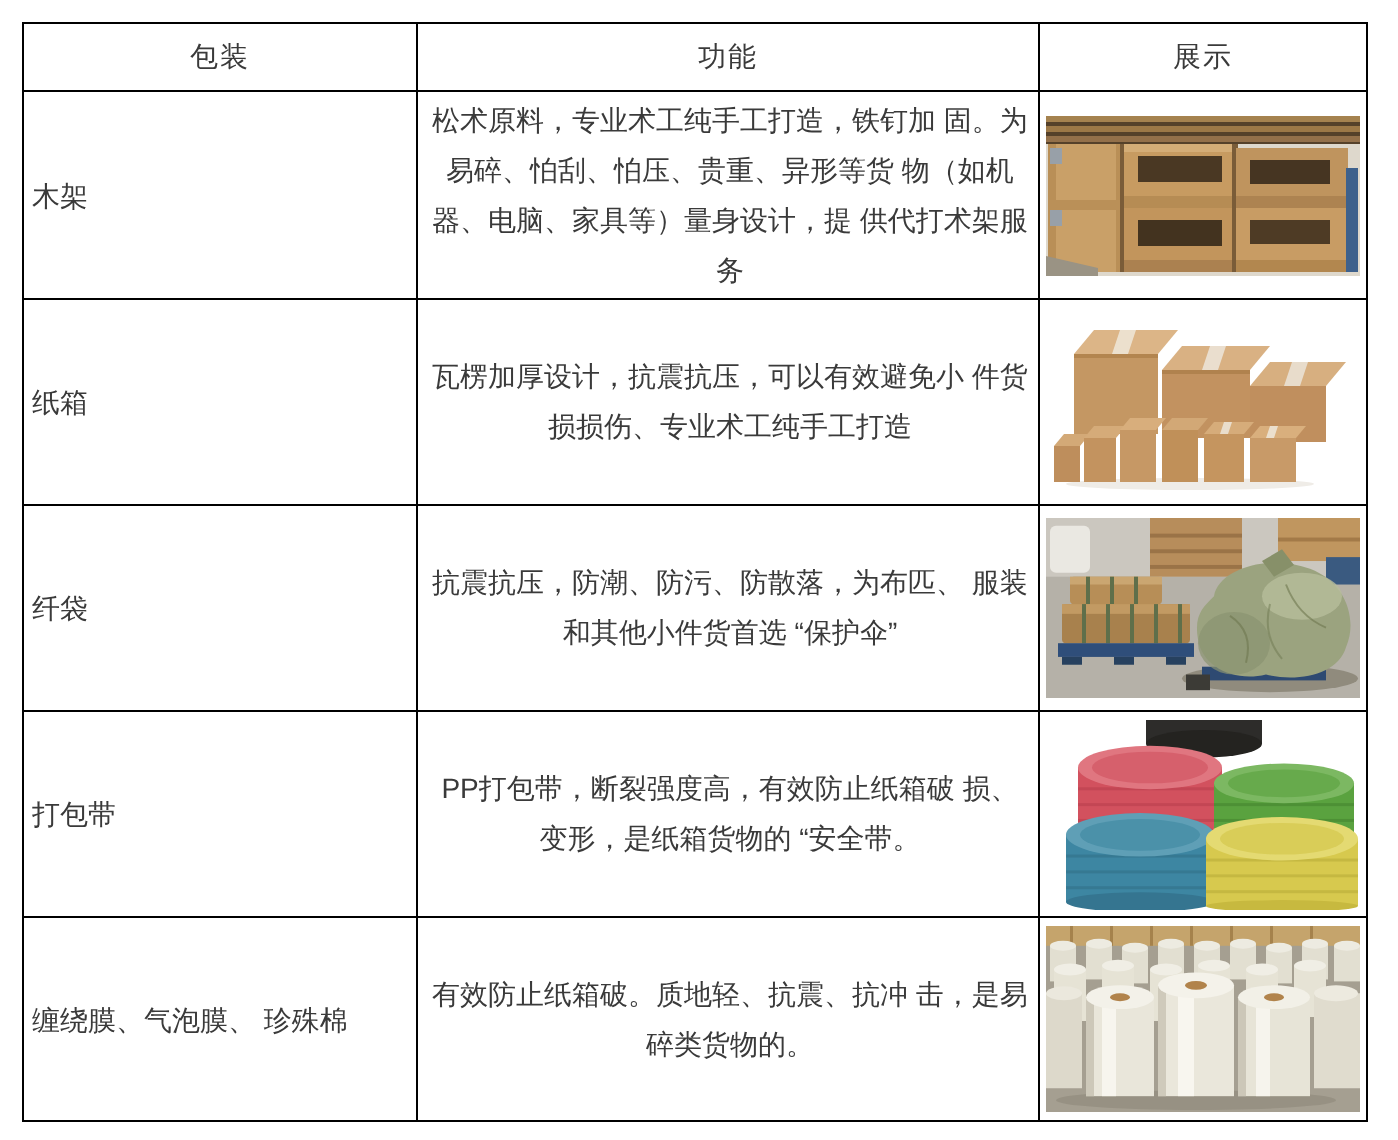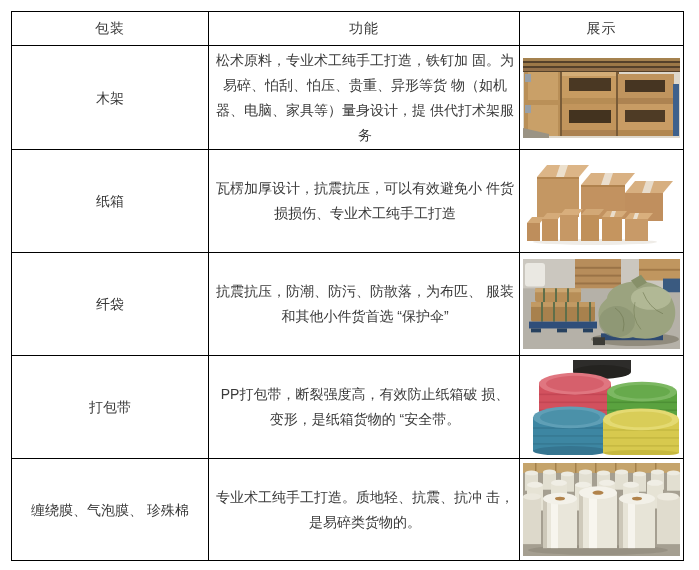--- a/index.html
+++ b/index.html
@@ -9,21 +9,21 @@
   }
   table.pack-table{
     position:absolute;left:11px;top:11px;width:672px;
     border-collapse:collapse;table-layout:fixed;
   }
   .pack-table th,.pack-table td{
     border:1px solid #000;font-size:14px;font-weight:normal;
     vertical-align:middle;overflow:hidden;
   }
   .pack-table th{height:31px;text-align:center;letter-spacing:1px}
-  td.c-pack{text-align:center;padding:0 4px;line-height:20px}
+  td.c-pack{padding:0 4px;line-height:20px}
   td.c-func{text-align:center;padding:0 4px 0 6px;line-height:25px}
   td.c-img{padding:0;text-align:center}
   tr.r1 td{height:103px}
   tr.r2 td{height:102px}
   tr.r3 td{height:102px}
   tr.r4 td{height:102px}
   tr.r5 td{height:101px}
   .photo{margin:0 auto;display:block}
   .ph1{width:157px;height:80px}
   .ph2{width:157px;height:92px}
@@ -211,21 +211,21 @@
             <ellipse cx="118" cy="94" rx="38" ry="3" fill="#c7b93f"></ellipse>
             <ellipse cx="118" cy="60" rx="38" ry="11" fill="#e4da72"></ellipse>
             <ellipse cx="118" cy="60" rx="31" ry="8" fill="#d9cd58"></ellipse>
           </svg>
         </div>
       </td>
     </tr>
 
     <tr class="r5">
       <td class="c-pack">缠绕膜、气泡膜、 珍殊棉</td>
-      <td class="c-func">专业术工纯手工打造。质地轻、抗震、抗冲 击，是易碎类货物的。</td>
+      <td class="c-func">有效防止纸箱破。质地轻、抗震、抗冲 击，是易碎类货物的。</td>
       <td class="c-img">
         <div class="photo ph5">
           <svg viewBox="0 0 157 94" preserveAspectRatio="none">
             <rect width="157" height="94" fill="#a59f91"></rect>
             <rect width="157" height="10" fill="#c5a46c"></rect>
             <rect x="12" y="0" width="1.5" height="10" fill="#a5824c"></rect>
             <rect x="32" y="0" width="1.5" height="10" fill="#a5824c"></rect>
             <rect x="52" y="0" width="1.5" height="10" fill="#a5824c"></rect>
             <rect x="72" y="0" width="1.5" height="10" fill="#a5824c"></rect>
             <rect x="92" y="0" width="1.5" height="10" fill="#a5824c"></rect>

